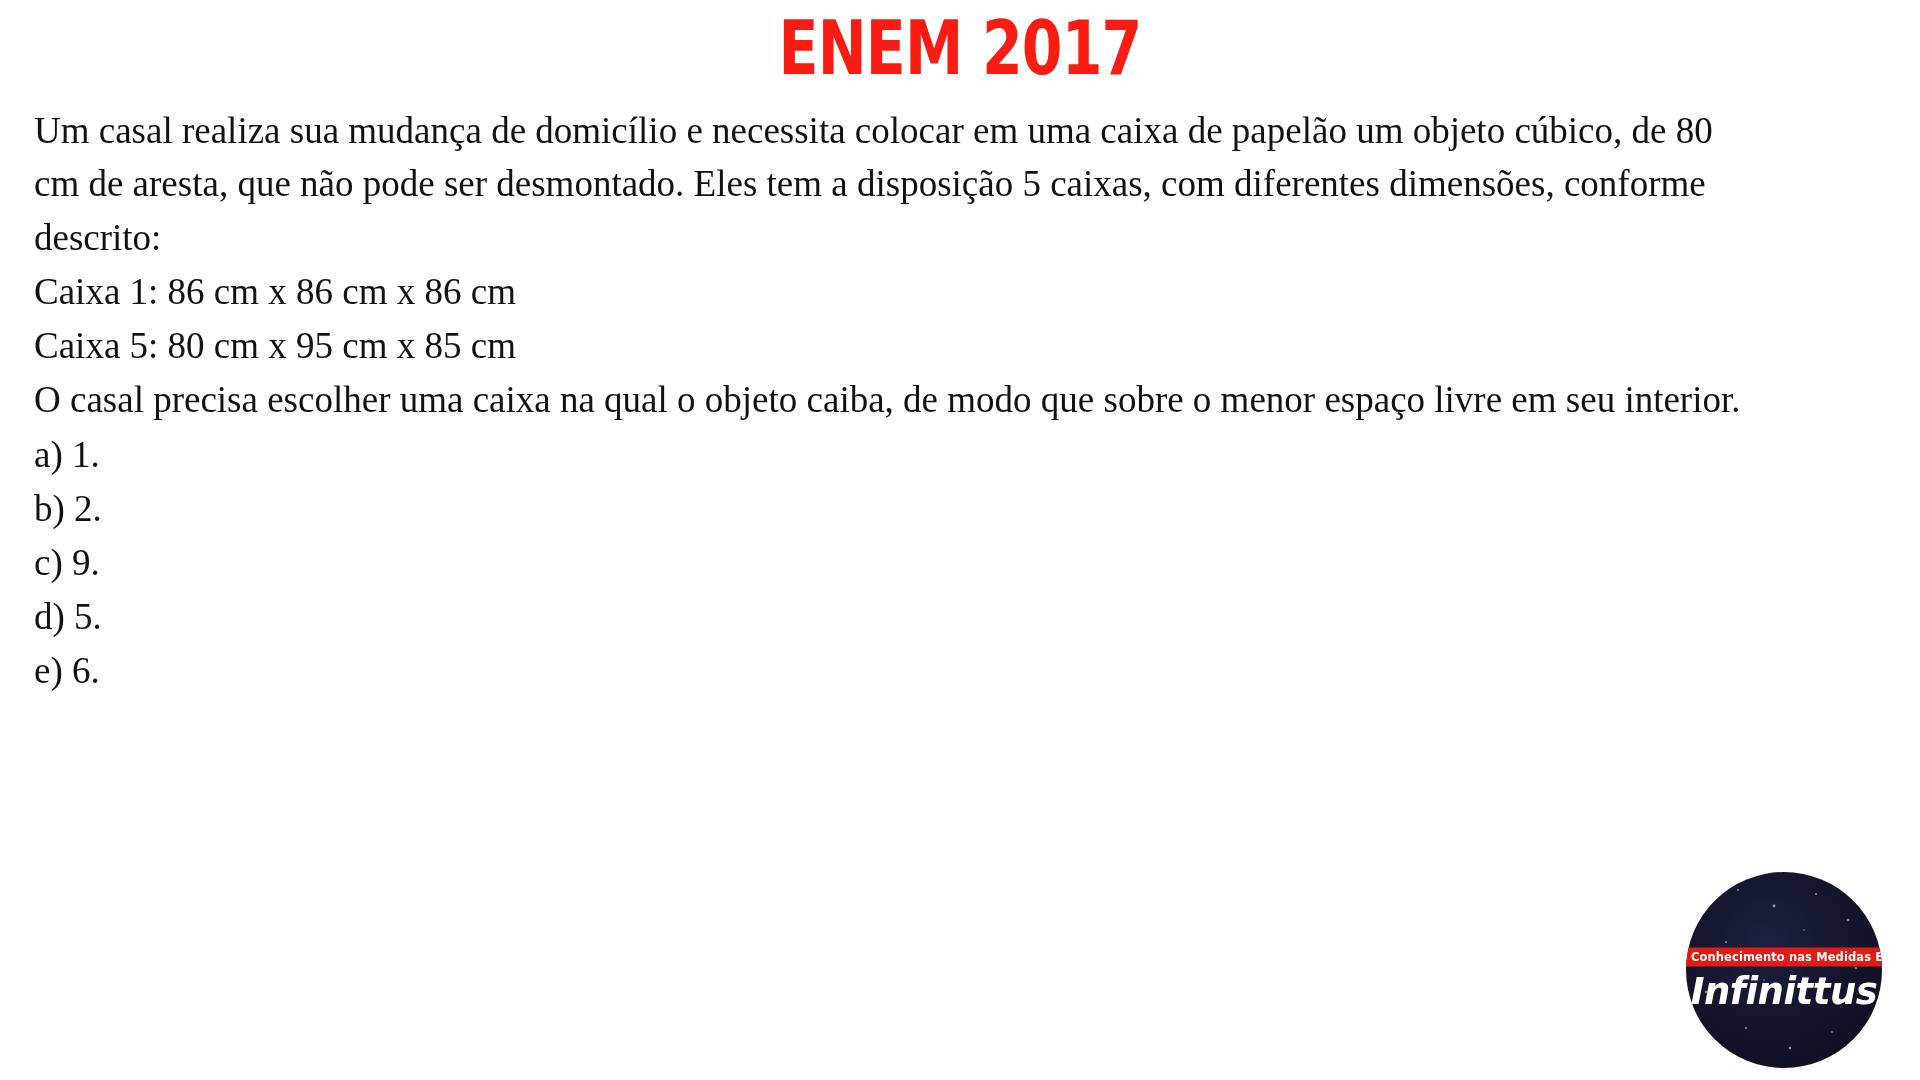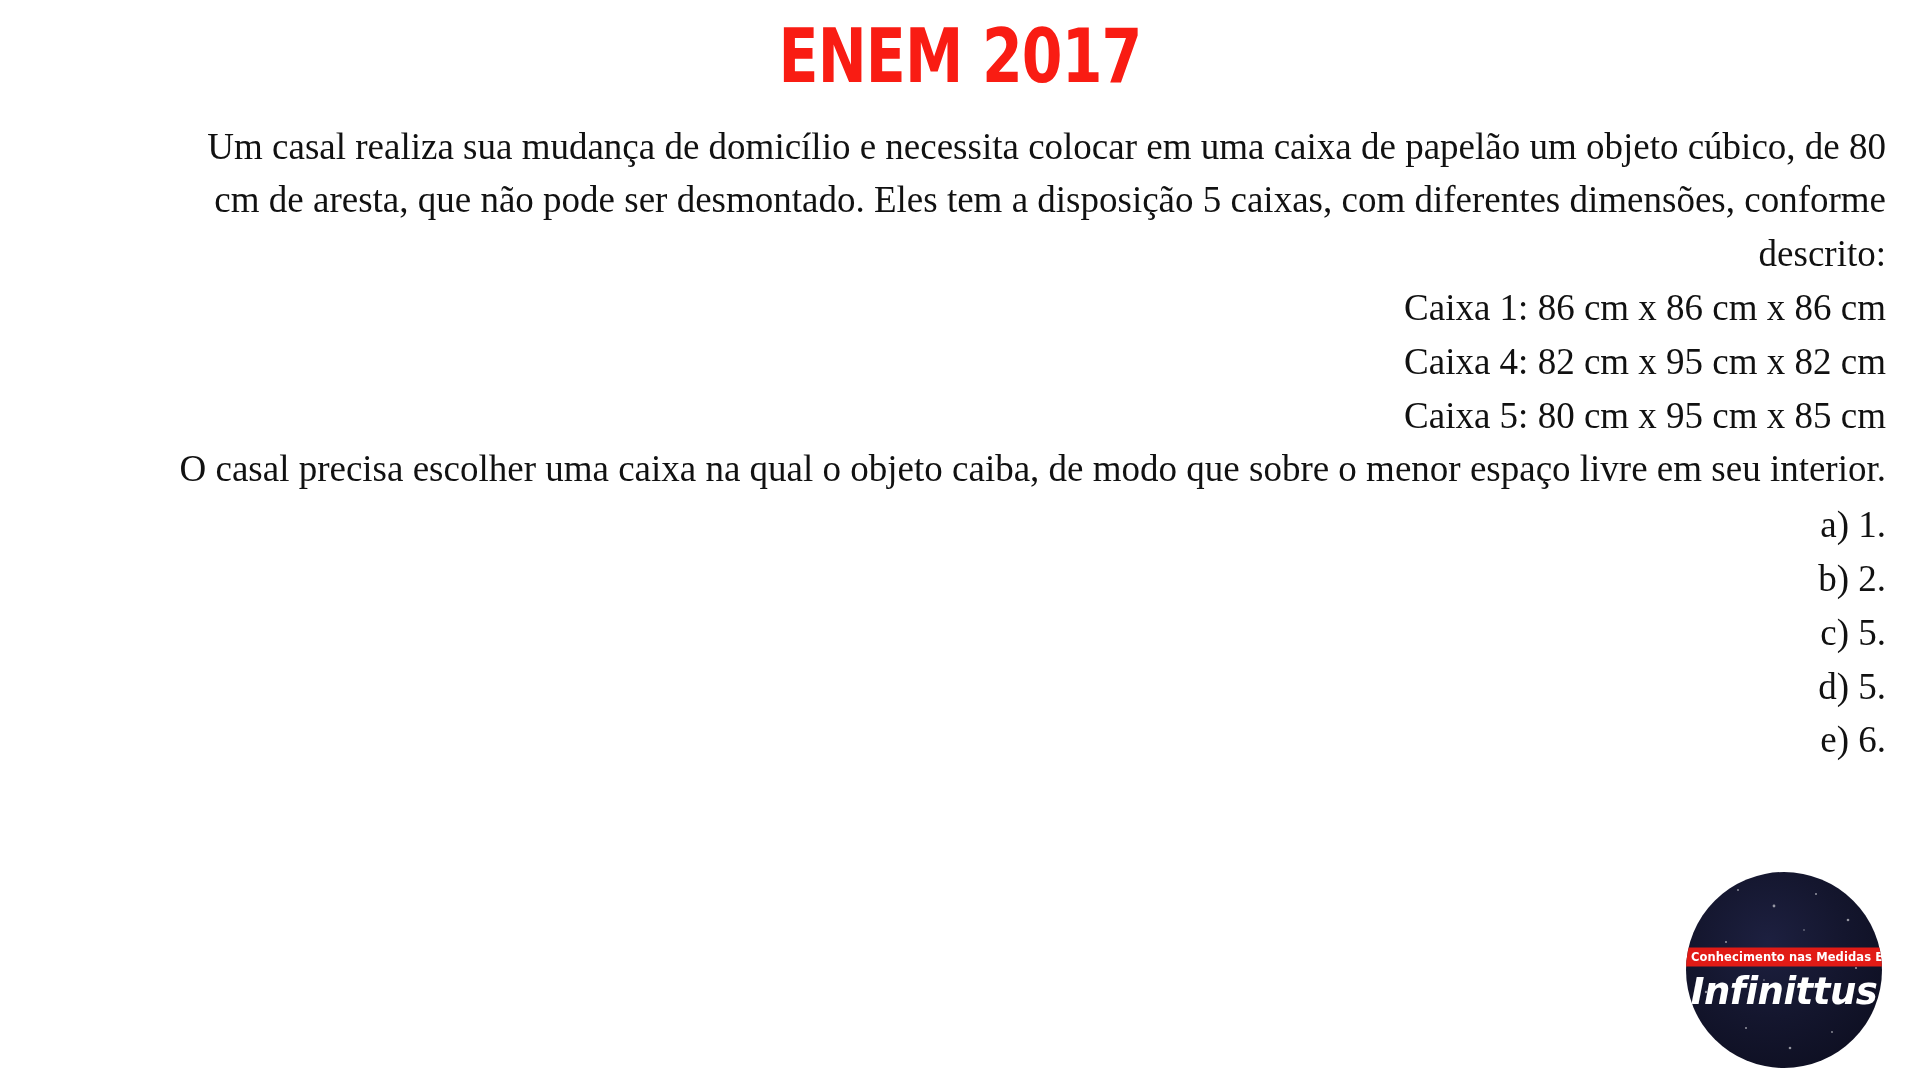--- a/index.html
+++ b/index.html
@@ -15,43 +15,42 @@
     overflow: hidden;
     font-family: "Liberation Serif", serif;
     color: #111111;
   }
 
   .page {
     position: relative;
     width: 1920px;
     height: 1080px;
     box-sizing: border-box;
-    padding: 12px 34px;
+    padding: 4px 34px;
   }
 
   .title {
     margin: 0;
     padding-top: 6px;
     text-align: center;
     color: #f91c13;
     font-family: "DejaVu Sans", sans-serif;
     font-weight: 700;
     font-size: 74px;
     letter-spacing: -1px;
     line-height: 1.05;
     font-stretch: condensed;
     transform: scaleX(0.88);
     transform-origin: center top;
   }
 
   .body-text {
-    margin-top: 24px;
+    margin-top: 16px;
     font-size: 37px;
     line-height: 1.42;
-    text-align: right;
   }
 
   .line {
     margin: 0;
     padding: 1px 0;
     font-size: 37px;
     line-height: 1.40;
   }
 
   .choices {
@@ -118,29 +117,28 @@
 
   <h1 class="title">ENEM 2017</h1>
 
   <div class="body-text">
 
     <p class="line">Um casal realiza sua mudança de domicílio e necessita colocar em uma caixa de papelão um objeto cúbico, de 80</p>
     <p class="line">cm de aresta, que não pode ser desmontado. Eles  tem a disposição 5 caixas, com diferentes dimensões, conforme</p>
     <p class="line">descrito:</p>
 
     <p class="line">Caixa 1: 86 cm x 86 cm x 86 cm</p>
-    <p class="line">Caixa 4: 82 cm x 95 cm x 82 cm</p>
     <p class="line">Caixa 5: 80 cm x 95 cm x 85 cm</p>
 
     <p class="line">O casal precisa escolher uma caixa na qual o objeto caiba, de modo que sobre o menor espaço livre em seu interior.</p>
 
     <div class="choices">
       <p class="choice">a) 1.</p>
       <p class="choice">b) 2.</p>
-      <p class="choice">c) 5.</p>
+      <p class="choice">c) 9.</p>
       <p class="choice">d) 5.</p>
       <p class="choice">e) 6.</p>
     </div>
 
   </div>
 
   <div class="logo">
     <svg class="logo-stars" viewBox="0 0 196 196">
       <circle cx="24" cy="30" r="1.2" fill="#ffffff"></circle>
       <circle cx="52" cy="18" r="0.9" fill="#ffffff"></circle>

